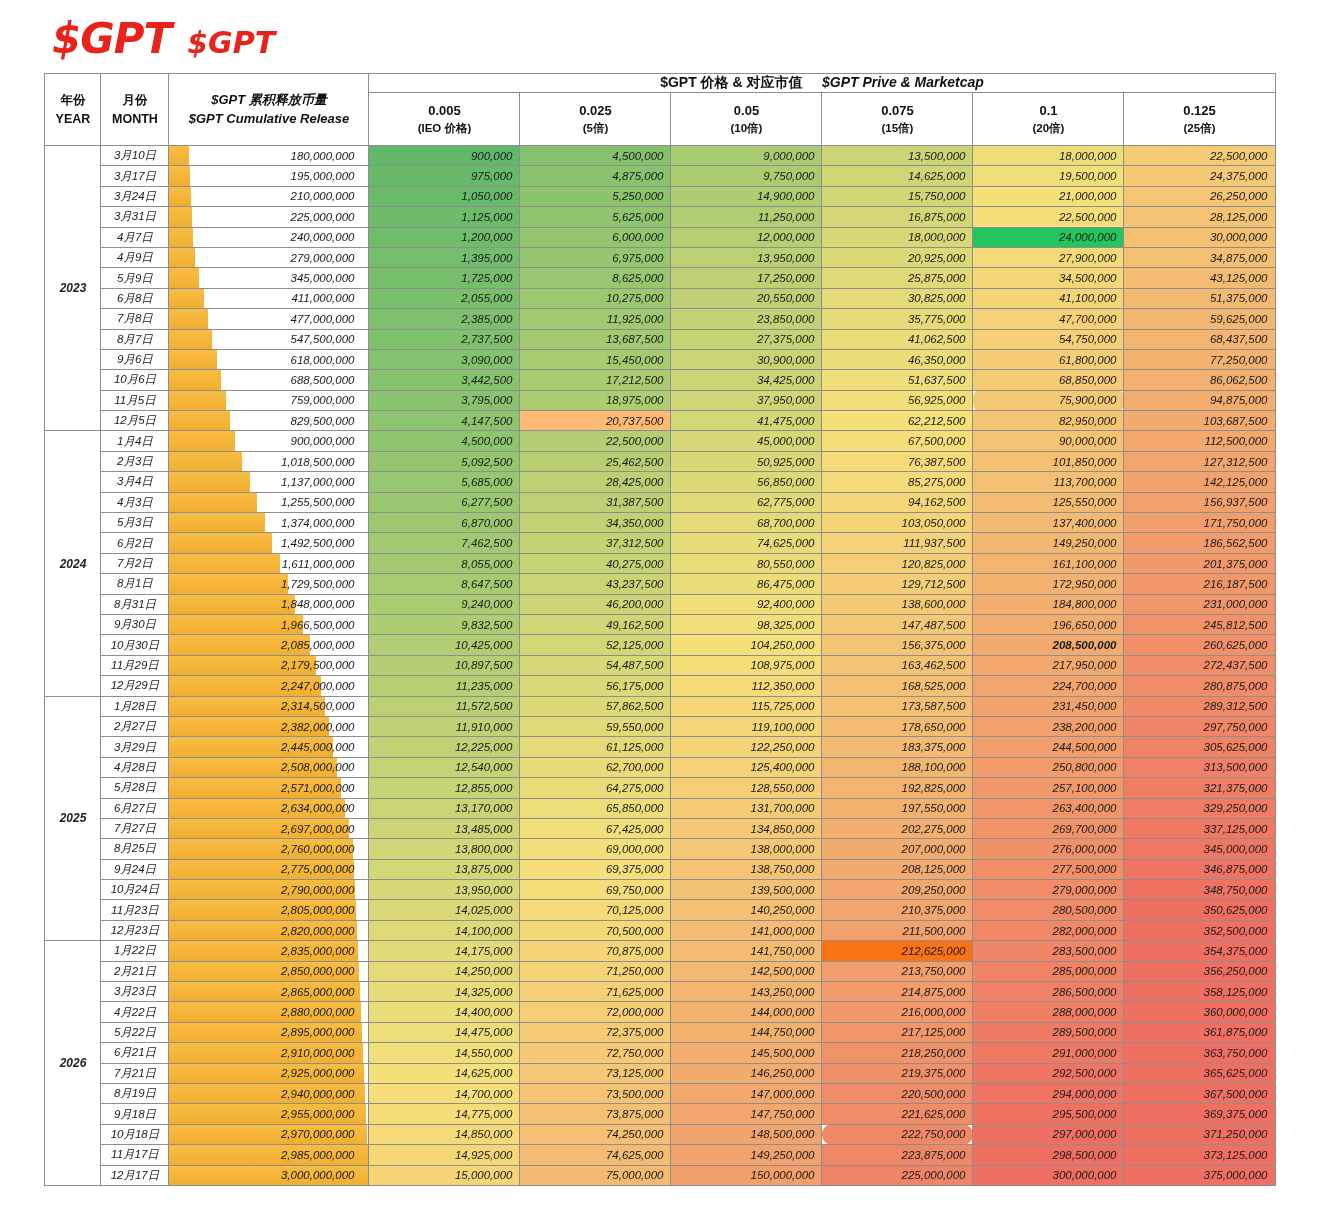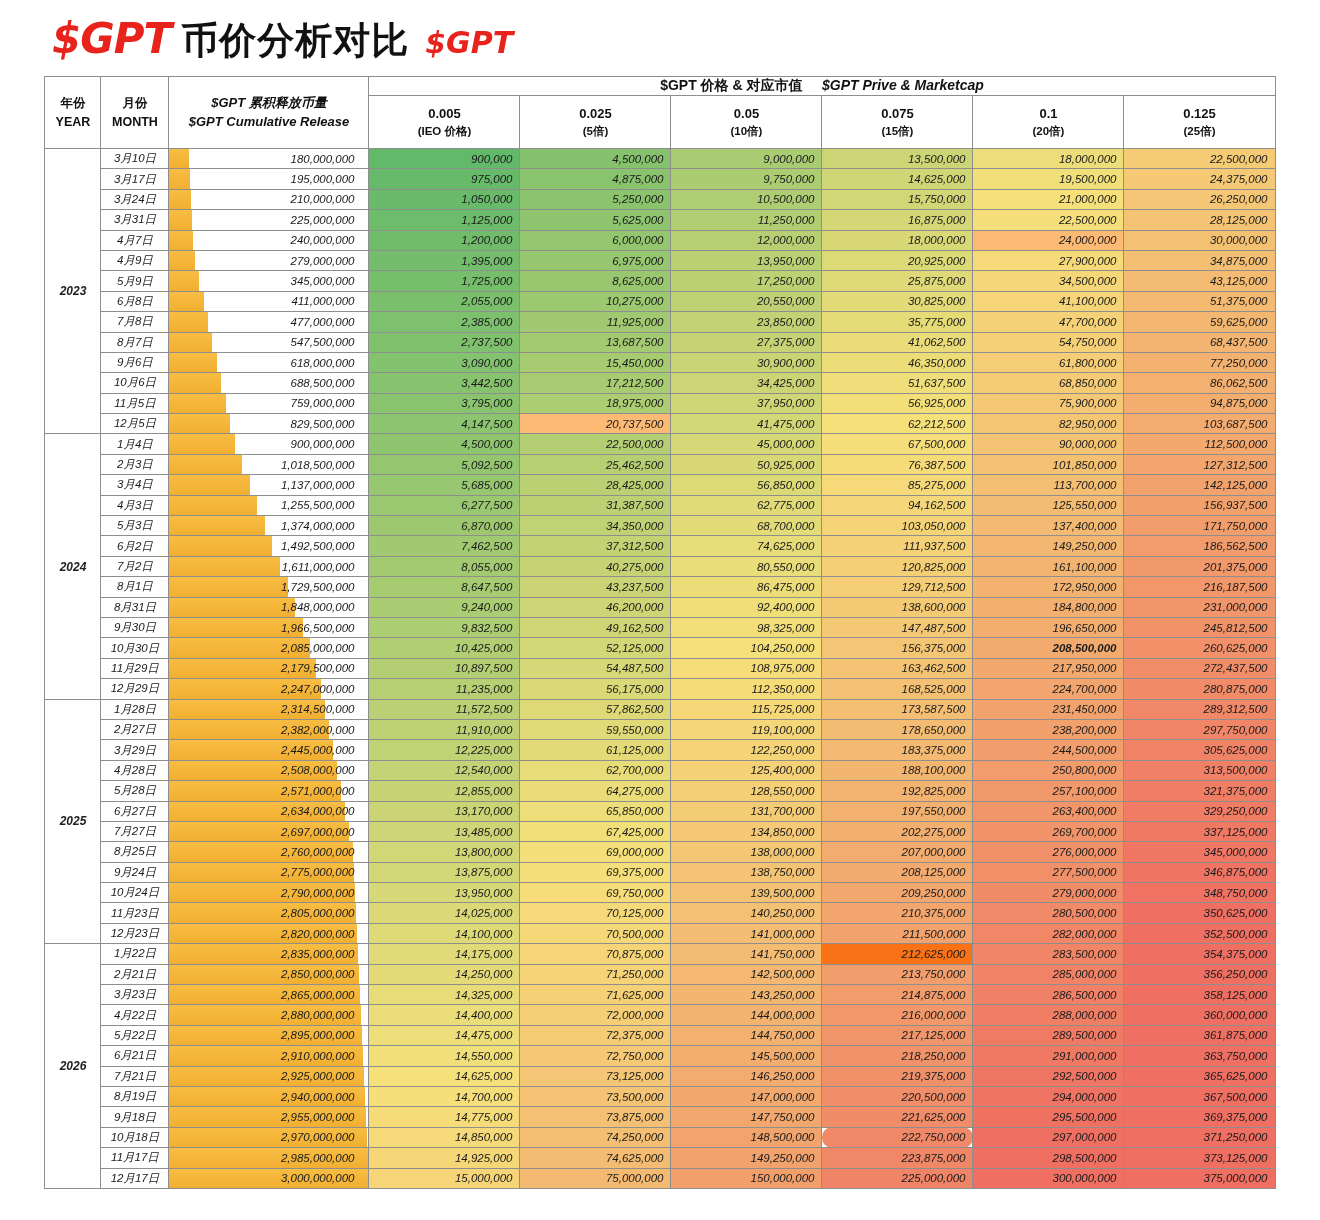--- a/index.html
+++ b/index.html
@@ -39,21 +39,20 @@
   td.rel .bar{position:absolute;left:0;top:0;bottom:0;background:linear-gradient(180deg,#f7b733,#f0a81f);opacity:.92;}
   td.rel .v{position:relative;display:block;text-align:right;padding-right:7px;font-style:italic;}
 </style>
 </head>
 <body>
 
 <div class="page">
 
   <div class="title">
     <span class="t-gpt">$GPT</span>
-    <span class="t-cn">币价分析对比</span>
     <span class="t-gpt2">$GPT</span>
   </div>
 
   <table>
     <colgroup>
       <col class="col-year">
         <col class="col-month">
         <col class="col-rel">
       <col class="col-p">
         <col class="col-p">
@@ -138,21 +137,21 @@
           <td class="num" style="background: rgb(245, 201, 117);">24,375,000</td>
         </tr>
         <tr>
           <td class="month">3月24日</td>
           <td class="rel num">
             <span class="bar" style="width: 10.72%;"></span>
             <span class="v">210,000,000</span>
           </td>
           <td class="num" style="background: rgb(105, 187, 107);">1,050,000</td>
           <td class="num" style="background: rgb(140, 196, 110);">5,250,000</td>
-          <td class="num" style="background: rgb(175, 205, 114);">10,500,000</td>
+          <td class="num" style="background: rgb(175, 205, 114);">14,900,000</td>
           <td class="num" style="background: rgb(210, 214, 118);">15,750,000</td>
           <td class="num" style="background: rgb(245, 224, 122);">21,000,000</td>
           <td class="num" style="background: rgb(244, 198, 117);">26,250,000</td>
         </tr>
         <tr>
           <td class="month">3月31日</td>
           <td class="rel num">
             <span class="bar" style="width: 11.2%;"></span>
             <span class="v">225,000,000</span>
           </td>
@@ -166,21 +165,21 @@
         <tr>
           <td class="month">4月7日</td>
           <td class="rel num">
             <span class="bar" style="width: 11.68%;"></span>
             <span class="v">240,000,000</span>
           </td>
           <td class="num" style="background: rgb(112, 188, 107);">1,200,000</td>
           <td class="num" style="background: rgb(147, 198, 111);">6,000,000</td>
           <td class="num" style="background: rgb(182, 207, 115);">12,000,000</td>
           <td class="num" style="background: rgb(216, 216, 119);">18,000,000</td>
-          <td class="num" style="background: #fdba74; margin-top: 19px;">24,000,000</td>
+          <td class="num" style="background: #22c55e; margin-top: 19px;">24,000,000</td>
           <td class="num" style="background: rgb(244, 193, 115);">30,000,000</td>
         </tr>
         <tr>
           <td class="month">4月9日</td>
           <td class="rel num">
             <span class="bar" style="width: 12.93%;"></span>
             <span class="v">279,000,000</span>
           </td>
           <td class="num" style="background: rgb(115, 189, 108);">1,395,000</td>
           <td class="num" style="background: rgb(150, 199, 112);">6,975,000</td>
@@ -270,21 +269,21 @@
         <tr>
           <td class="month">11月5日</td>
           <td class="rel num">
             <span class="bar" style="width: 28.29%;"></span>
             <span class="v">759,000,000</span>
           </td>
           <td class="num" style="background: rgb(138, 195, 110);">3,795,000</td>
           <td class="num" style="background: rgb(173, 205, 114);">18,975,000</td>
           <td class="num" style="background: rgb(207, 214, 118);">37,950,000</td>
           <td class="num" style="background: rgb(242, 223, 122);">56,925,000</td>
-          <td class="num" style="background: rgb(245, 200, 117);">75,900,000</td>
+          <td class="num" style="background: rgb(245, 200, 117); border-radius: 7px;">75,900,000</td>
           <td class="num" style="background: rgb(243, 173, 111);">94,875,000</td>
         </tr>
         <tr>
           <td class="month">12月5日</td>
           <td class="rel num">
             <span class="bar" style="width: 30.54%;"></span>
             <span class="v">829,500,000</span>
           </td>
           <td class="num" style="background: rgb(141, 196, 111);">4,147,500</td>
           <td class="num" style="background: #fdba74;">20,737,500</td>

